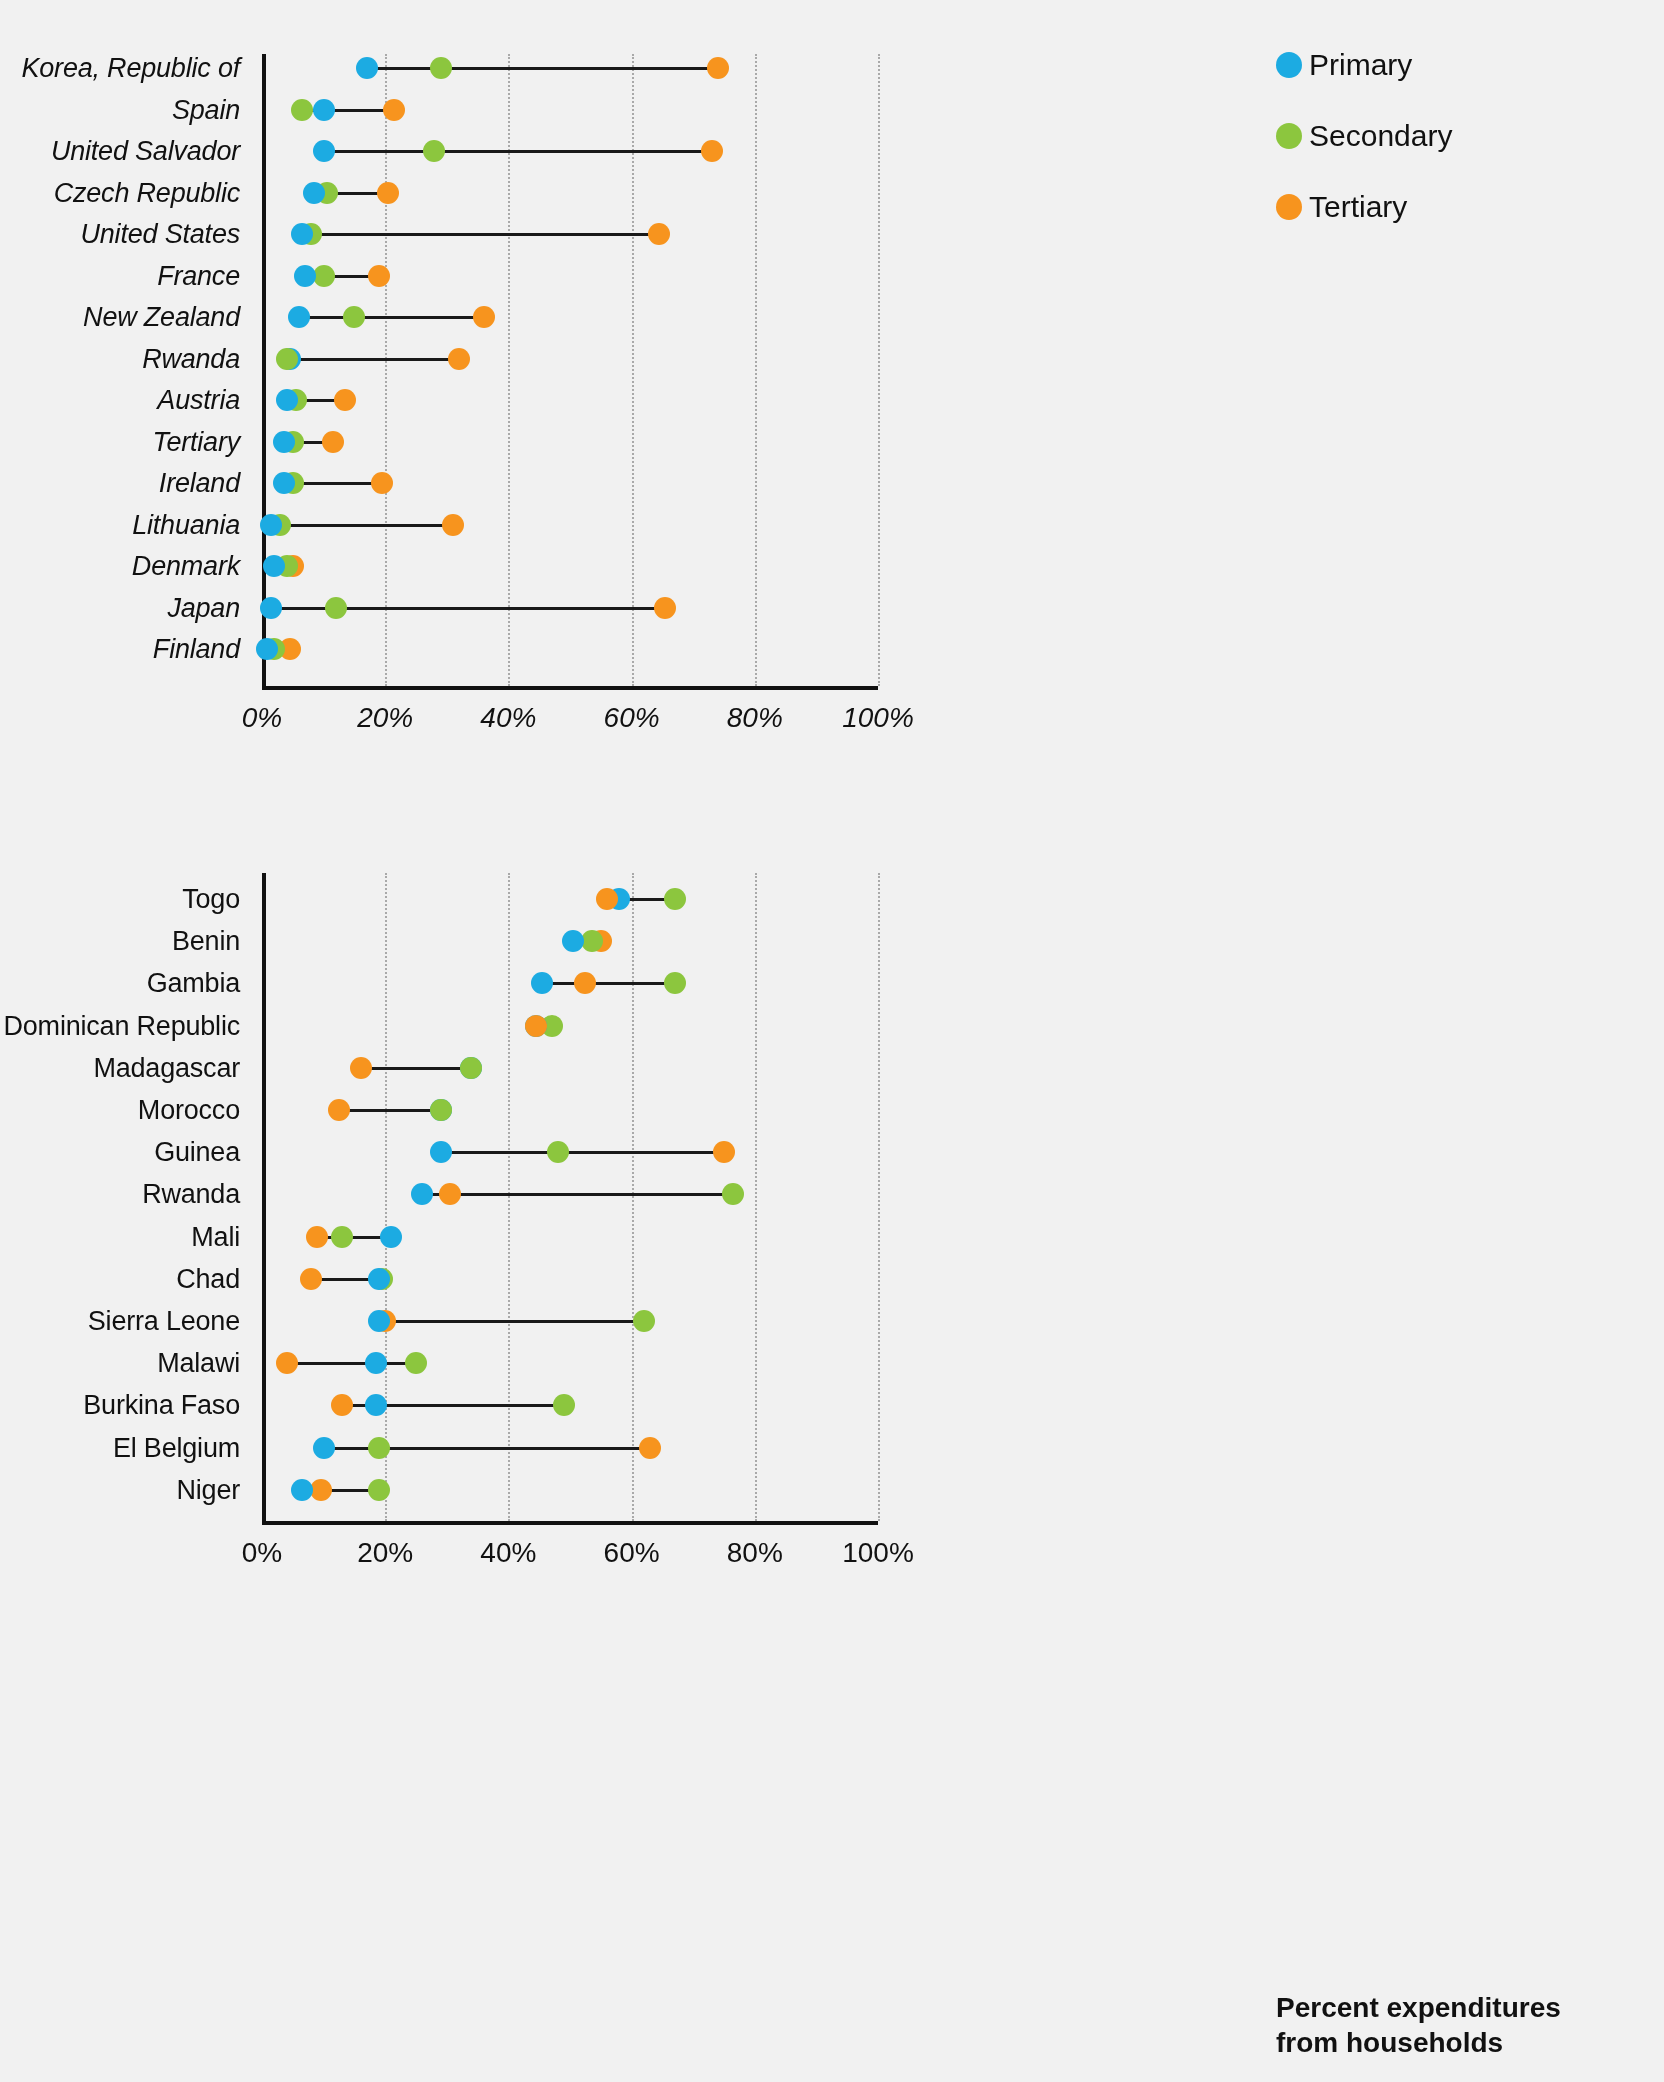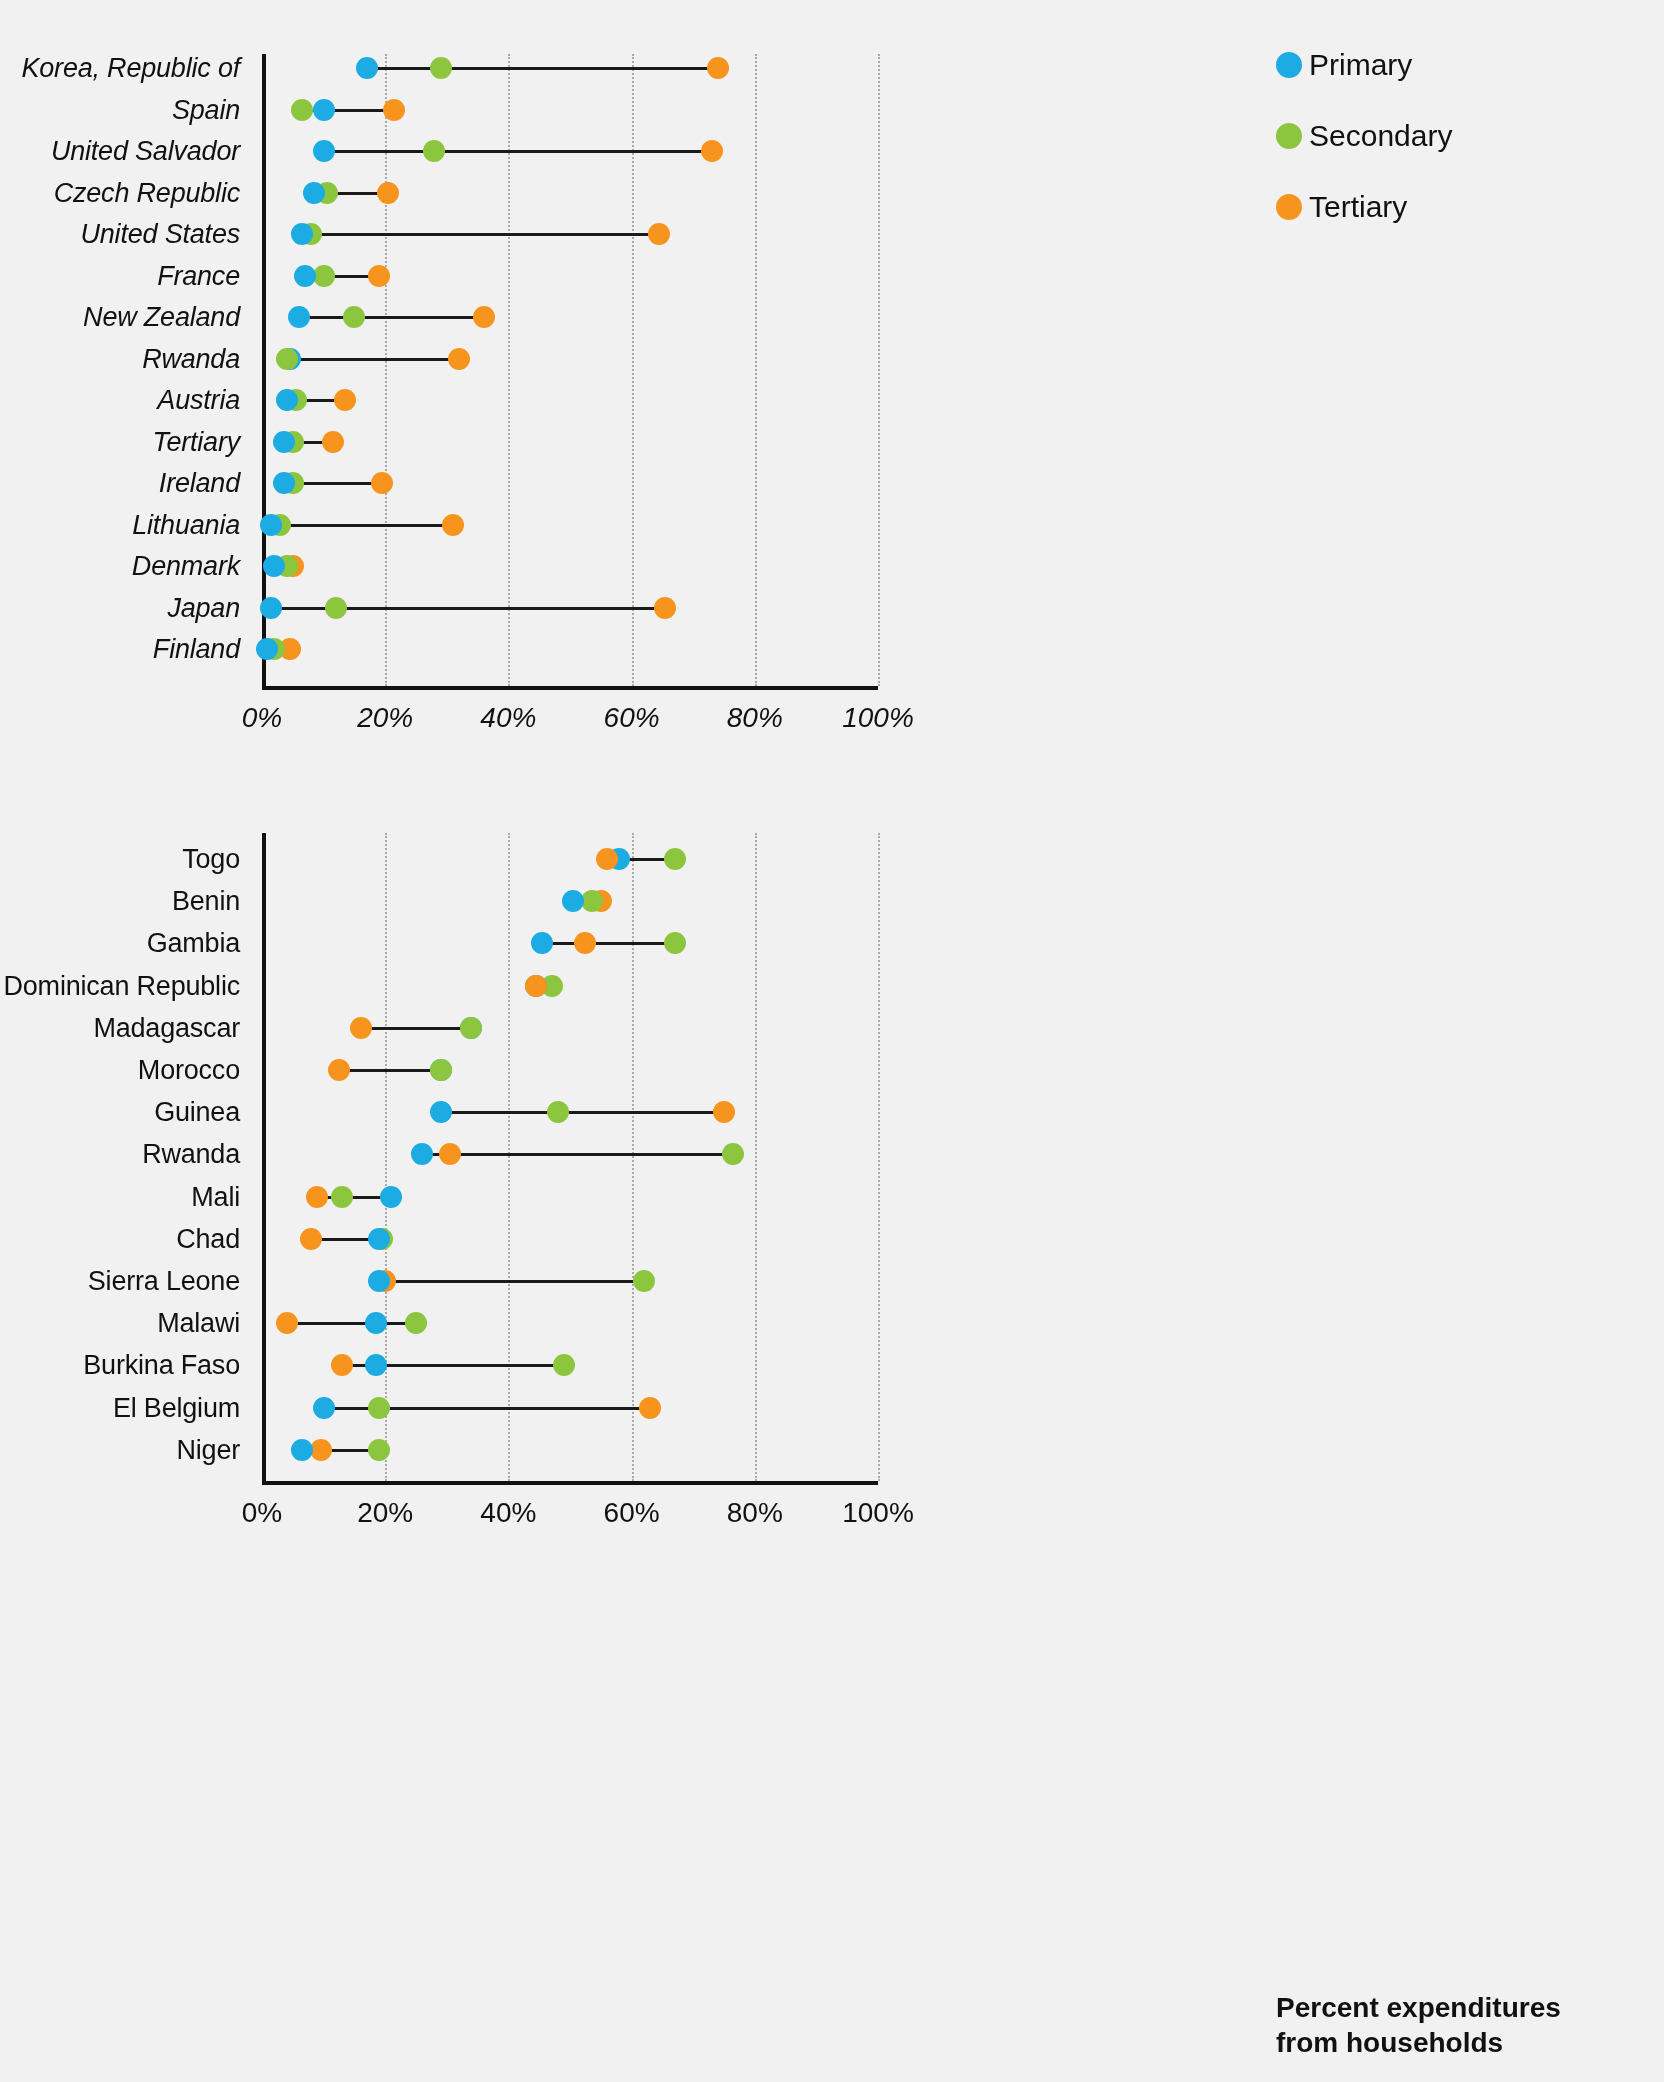--- a/index.html
+++ b/index.html
@@ -212,21 +212,21 @@
   <div class="legend-item">
     <span class="legend-swatch" id="lg-sw-1" style="background: rgb(140, 198, 62);"></span>
     <span class="legend-label">Secondary</span>
   </div>
   <div class="legend-item">
     <span class="legend-swatch" id="lg-sw-2" style="background: rgb(247, 148, 30);"></span>
     <span class="legend-label">Tertiary</span>
   </div>
 </div>
 
-<div class="chart-block" id="panel-1" style="left:262px;top:833px;width:616px;height:652px;">
+<div class="chart-block" id="panel-1" style="left:262px;top:873px;width:616px;height:652px;">
   <div class="plot" style="left:0;top:0;width:616px;height:652px;">
     <div class="axis-line-y"></div>
     <div class="axis-line-x"></div>
     <div id="grid-1">
         <div class="gridline" style="left: 123.2px;"></div>
         <div class="gridline" style="left: 246.4px;"></div>
         <div class="gridline" style="left: 369.6px;"></div>
         <div class="gridline" style="left: 492.8px;"></div>
         <div class="gridline" style="left: 616px;"></div>
       </div>

